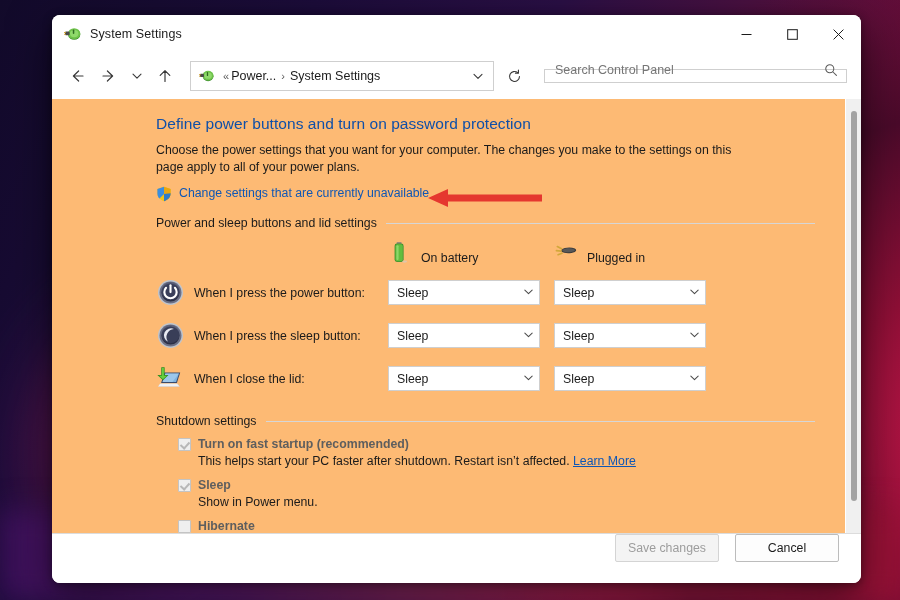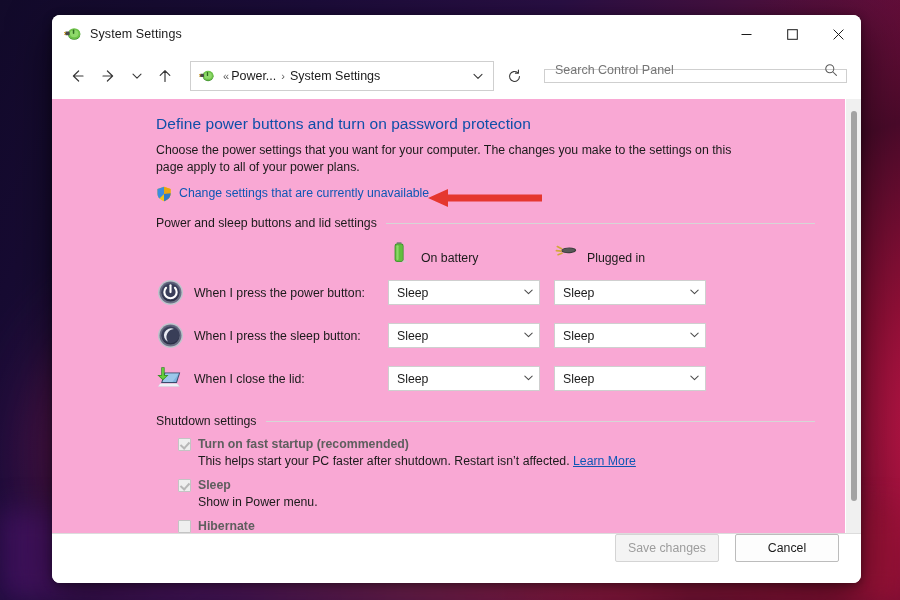--- a/index.html
+++ b/index.html
@@ -124,21 +124,21 @@
     font-size: 12.5px; color: #1b1b1b; background: transparent;
   }
   #searchinput::placeholder { color: #767676; }
 
   
   #contentwrap { flex: 1 1 auto; display: flex; position: relative; overflow: hidden; }
   #content {
     flex: 1 1 auto;
     padding: 16px 0 0 0;
     position: relative;
-    background: #f9a8d4;
+    background: #fdba74;
   }
   #scrollbar {
     flex: 0 0 16px;
     background: #f0f0f0;
     border-left: 1px solid #fff;
     position: relative;
   }
   #thumb {
     position: absolute; left: 5px; top: 12px;
     width: 6px; height: 390px;

